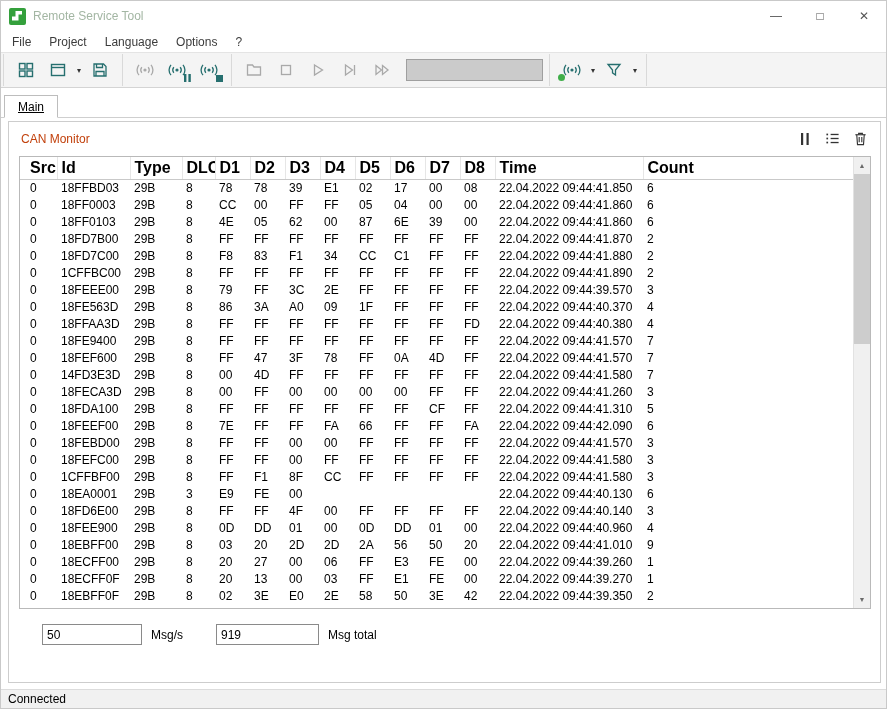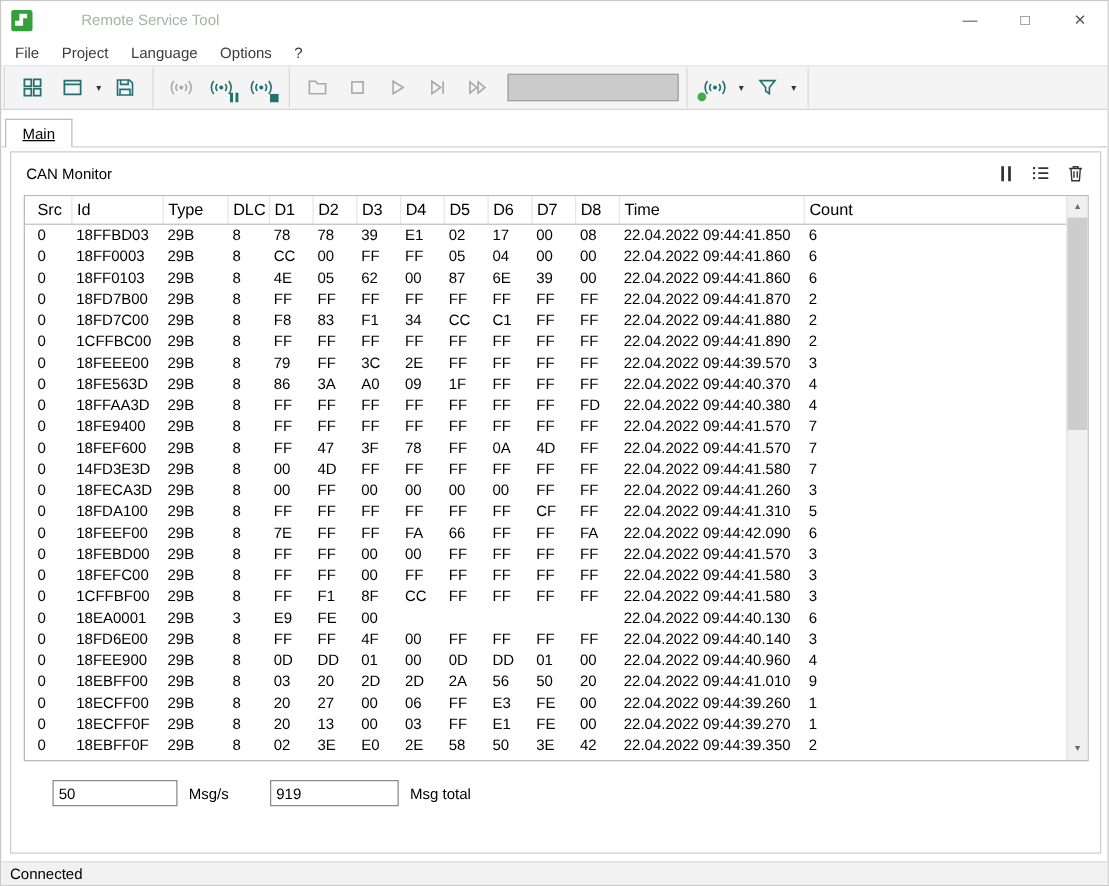--- a/index.html
+++ b/index.html
@@ -8,21 +8,21 @@
     position: relative;
     font-family: "Liberation Sans", "DejaVu Sans", sans-serif;
     font-size: 12px;
     color: #000;
     background: #ffffff;
     border: 1px solid #c9c9c9;
     overflow: hidden;
   }
 
   
-  .titlebar { height: 30px; display: flex; align-items: center; background: #fff; gap: 32px; }
+  .titlebar { height: 30px; display: flex; align-items: center; background: #fff; }
   .app-icon {
     width: 17px; height: 17px; margin: 0 7px 0 8px;
     background: #34a03c; border-radius: 2px; position: relative;
   }
   .app-icon::after {
     content: ""; position: absolute; left: 3px; top: 3px; width: 10px; height: 10px;
     background: #ffffff;
     clip-path: polygon(0 60%, 35% 60%, 35% 0, 100% 0, 100% 40%, 65% 40%, 65% 100%, 0 100%);
   }
   .title-text { color: #a3b6a3; font-size: 12px; }
@@ -56,29 +56,29 @@
 
   
   .tabstrip { height: 27px; margin-top: 3px; display: flex; align-items: flex-end; padding-left: 3px; border-bottom: 1px solid #cfcfcf; background: #fff; text-decoration: underline; }
   .tab {
     height: 23px; padding: 0 13px; display: flex; align-items: center;
     border: 1px solid #bdbdbd; border-bottom: 1px solid #fff; background: #fff; margin-bottom: -1px;
   }
 
   
   .panel { position: absolute; left: 7px; top: 120px; width: 873px; height: 562px; border: 1px solid #cdcdcd; background: #fff; }
-  .panel-title { position: absolute; left: 12px; top: 10px; color: #000000; }
+  .panel-title { position: absolute; left: 12px; top: 10px; color: #c2410c; }
   .panel-icons { position: absolute; right: 10px; top: 7px; display: flex; gap: 9px; color: #333; }
   .pic { width: 19px; height: 19px; display: flex; align-items: center; justify-content: center; background: none; border: none; color: #333; padding: 0; }
 
   
   .table-wrap { position: absolute; left: 10px; top: 34px; width: 852px; height: 453px; border: 1px solid #b9b9b9; background: #fff; overflow: hidden; }
   table { border-collapse: collapse; table-layout: fixed; width: 833px; }
   th {
-    height: 22px; text-align: left; font-weight: normal; font-size: 13px;
+    height: 22px; text-align: left; font-weight: bold; font-size: 16px;
     padding: 0 0 0 4px; border-bottom: 1px solid #c9c9c9; border-right: 1px solid #e6e6e6;
     white-space: nowrap; overflow: hidden; background: #fff;
   }
   th:last-child { border-right: none; margin-top: 10px; }
   td { height: 17px; line-height: 17px; padding: 0 0 0 4px; font-size: 12px; white-space: nowrap; overflow: hidden; }
   td:first-child, th:first-child { padding-left: 10px; }
 
   
   .vscroll { position: absolute; top: 0; right: 0; width: 17px; height: 100%; background: #f0f0f0; border-left: 1px solid #e2e2e2; }
   .vs-btn { position: absolute; left: 0; width: 100%; height: 17px; display: flex; align-items: center; justify-content: center; font-size: 7px; color: #6a6a6a; background: #f0f0f0; border: none; padding: 0; }

